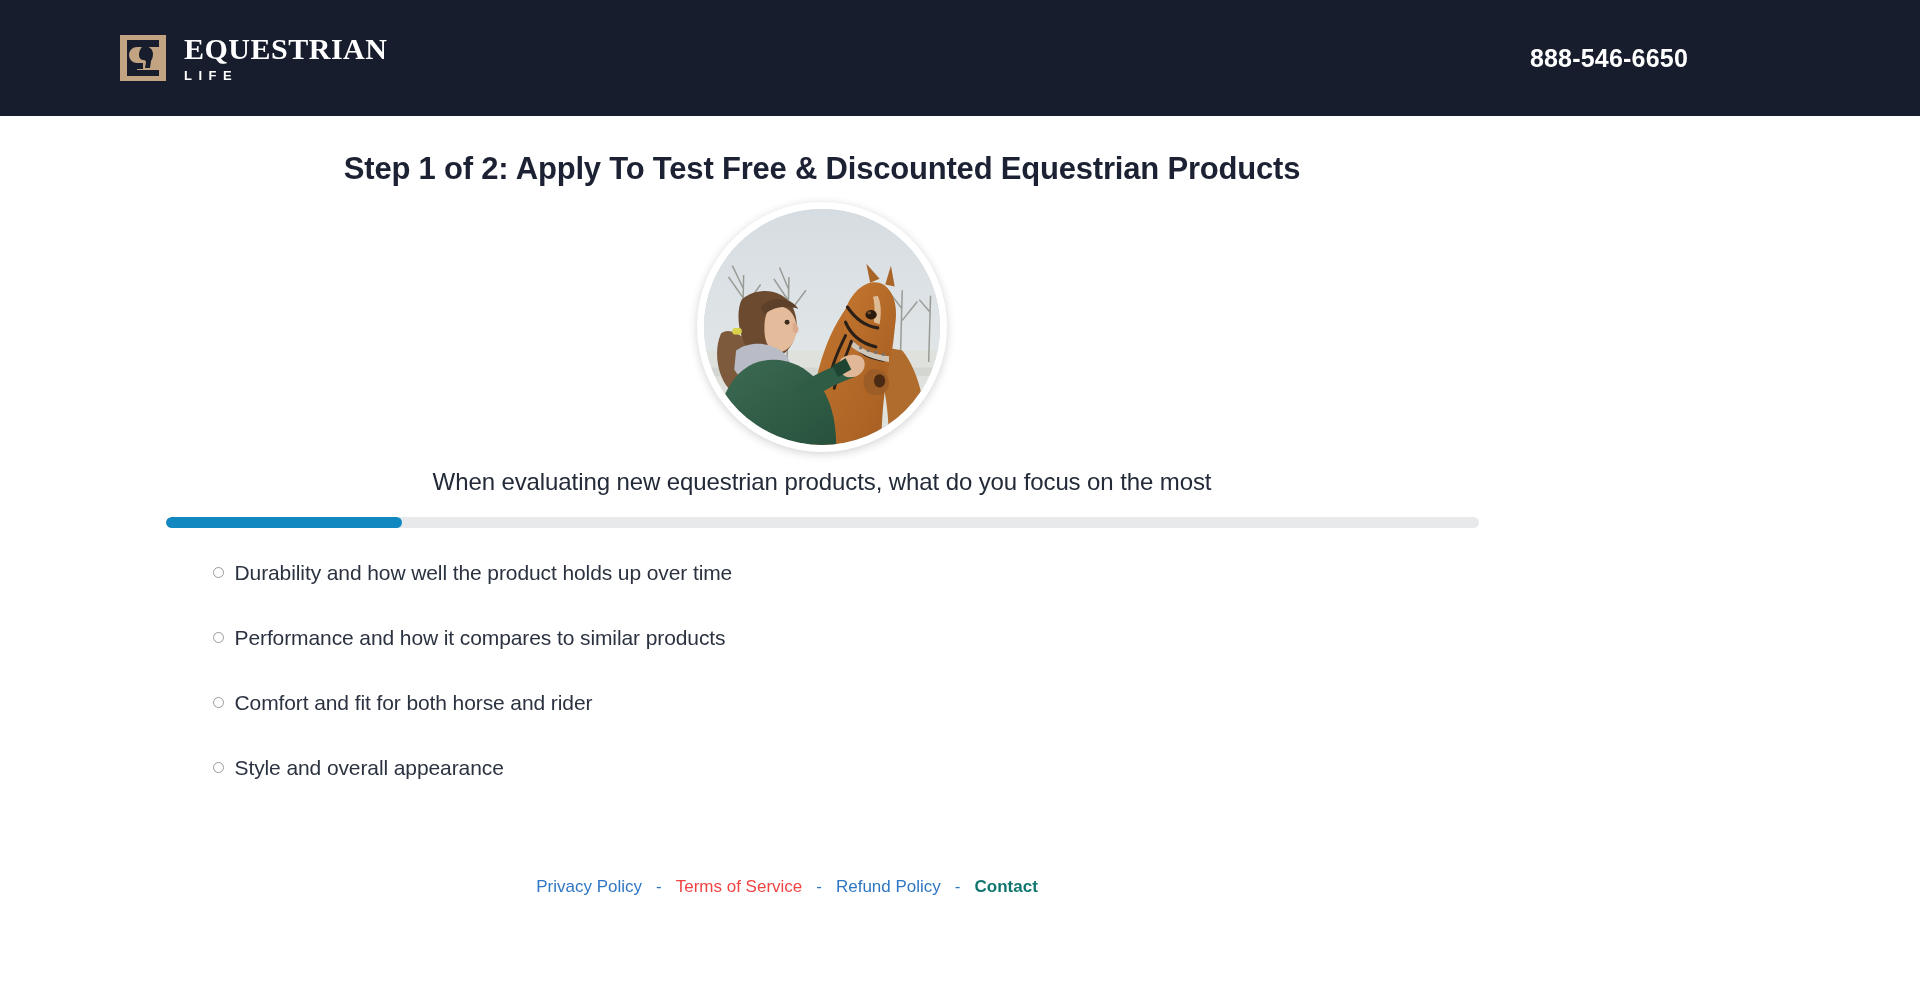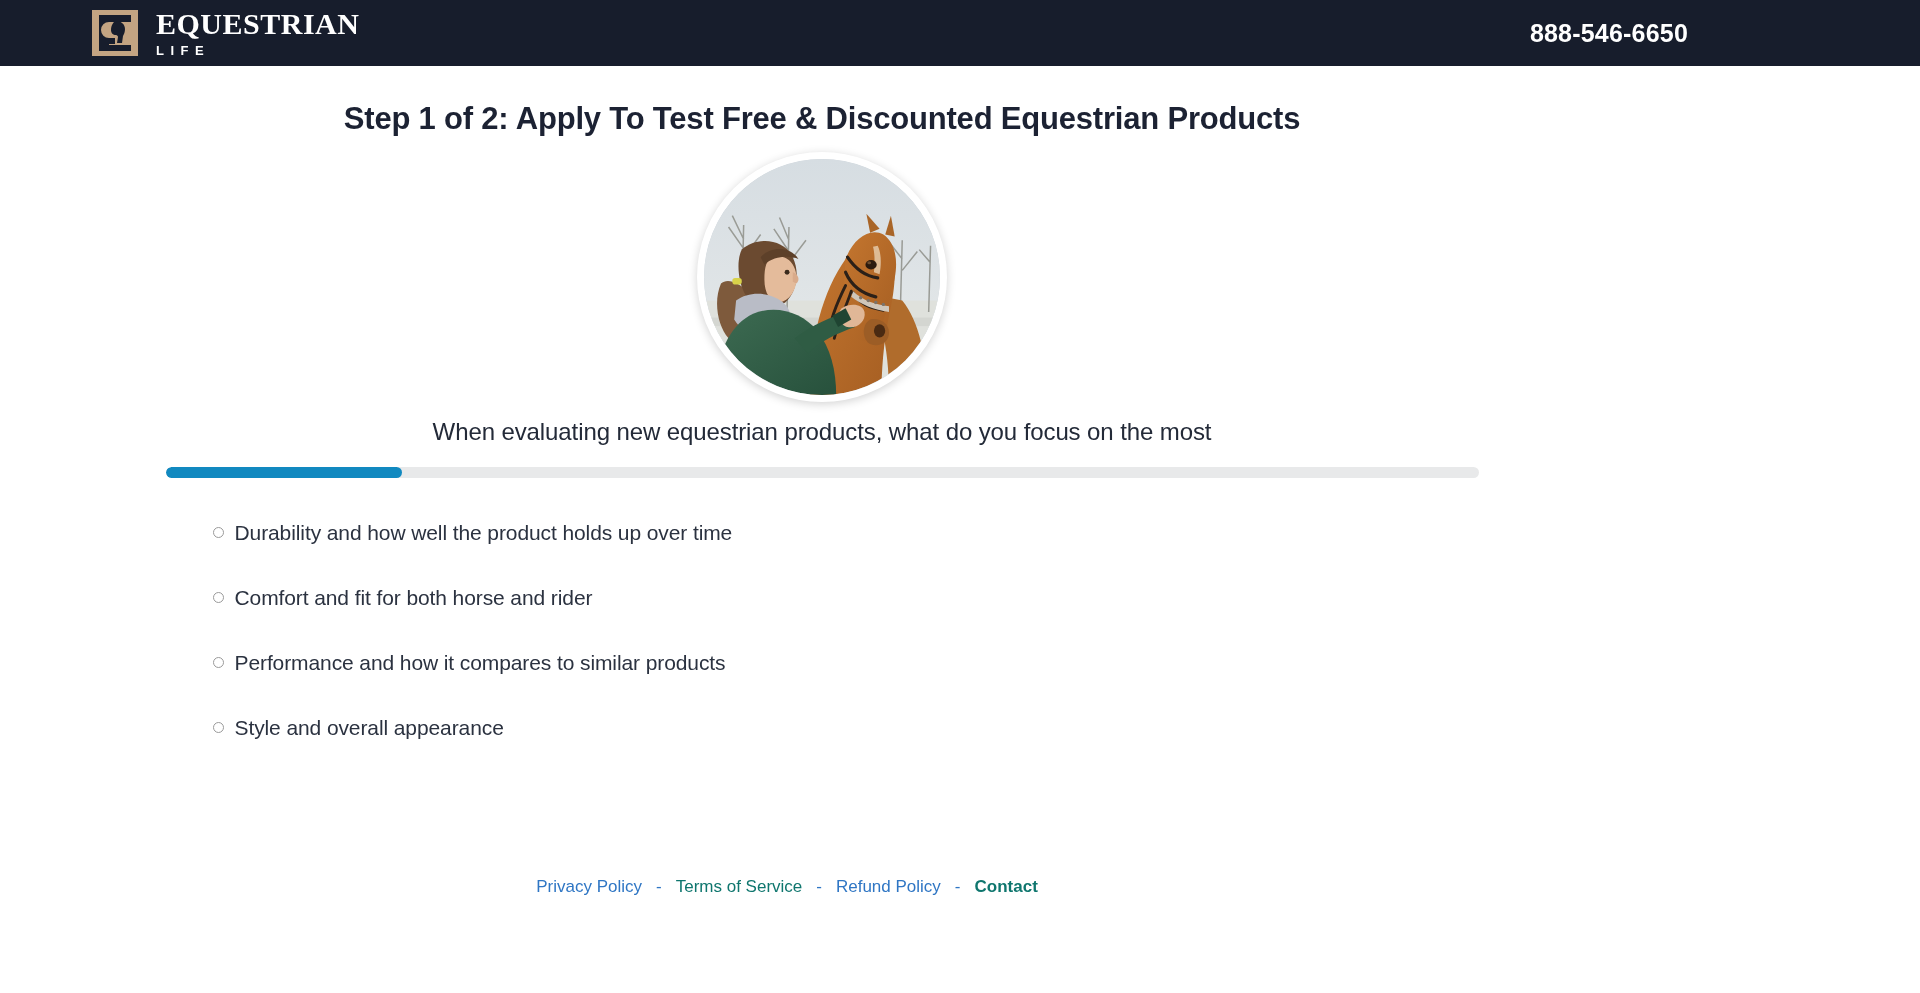--- a/index.html
+++ b/index.html
@@ -13,26 +13,26 @@
 
   body {
     font-family: "Liberation Sans", sans-serif;
     background: #ffffff;
     color: #1f2430;
     -webkit-font-smoothing: antialiased;
   }
 
   
   .site-header {
-    height: 66px;
+    height: 116px;
     background: #171d2c;
     display: flex;
     align-items: center;
     justify-content: space-between;
-    padding: 0 232px 0 92px;
+    padding: 0 232px 0 120px;
     position: relative;
   }
 
   .brand {
     display: flex;
     align-items: center;
     gap: 18px;
     text-decoration: none;
   }
 
@@ -128,21 +128,21 @@
   .progress-fill {
     height: 100%;
     background: #1189c0;
     border-radius: 6px;
   }
 
   
   .options-list {
     width: 1313px;
     margin: 0 auto;
-    padding-top: 22px;
+    padding-top: 12px;
     list-style: none;
   }
   .option-row {
     display: flex;
     align-items: center;
     gap: 11px;
     height: 65px;
     cursor: pointer;
     padding-left: 47px;
   }
@@ -316,34 +316,34 @@
     <div class="progress-fill" id="progress-fill" style="width: 18%; background: rgb(17, 137, 192);"></div>
   </div>
 
   <ul class="options-list" id="options-list">
     <li class="option-row">
       <span class="option-radio"></span>
       <span class="option-label">Durability and how well the product holds up over time</span>
     </li>
     <li class="option-row">
       <span class="option-radio"></span>
-      <span class="option-label">Comfort and fit for both horse and rider</span>
+      <span class="option-label">Performance and how it compares to similar products</span>
     </li>
     <li class="option-row">
       <span class="option-radio"></span>
-      <span class="option-label">Performance and how it compares to similar products</span>
+      <span class="option-label">Comfort and fit for both horse and rider</span>
     </li>
     <li class="option-row">
       <span class="option-radio"></span>
       <span class="option-label">Style and overall appearance</span>
     </li>
   </ul>
 </main>
 
 <footer class="site-footer">
   <a class="footer-link" href="#" style="color: rgb(47, 118, 196);">Privacy Policy</a>
   <span class="footer-sep" style="color: rgb(47, 118, 196);">-</span>
-  <a class="footer-link" href="#" style="color: #0f766e;">Terms of Service</a>
+  <a class="footer-link" href="#" style="color: #ef4444;">Terms of Service</a>
   <span class="footer-sep" style="color: rgb(47, 118, 196);">-</span>
   <a class="footer-link" href="#" style="color: rgb(47, 118, 196);">Refund Policy</a>
   <span class="footer-sep" style="color: rgb(47, 118, 196);">-</span>
   <a class="footer-link" href="#" style="color: #0f766e; font-weight: bold;">Contact</a>
 </footer>
 
 </body></html>

